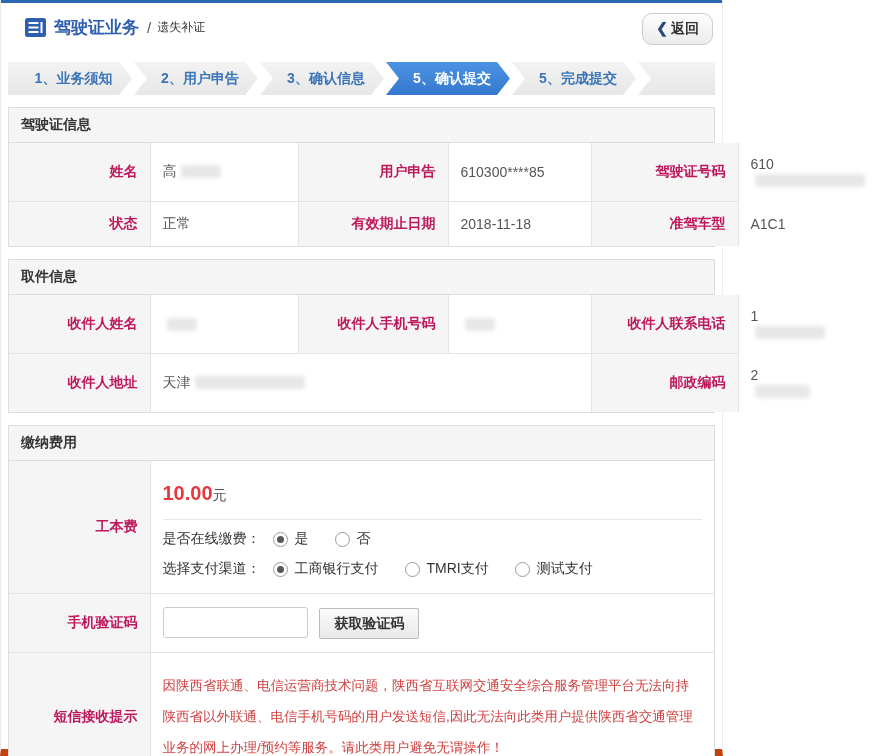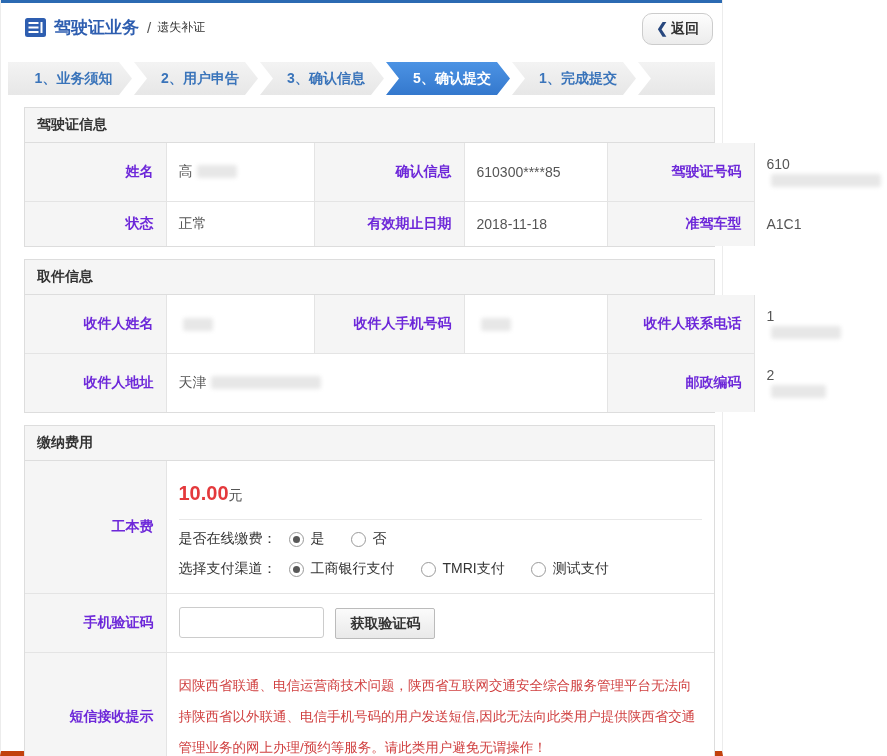--- a/index.html
+++ b/index.html
@@ -2,21 +2,21 @@
 <html><head>
 <meta charset="utf-8">
 <style>
   * { box-sizing: border-box; margin: 0; padding: 0; }
   html,body { background:#fff; }
   body {
     width:887px; height:756px; overflow:hidden;
     font-family:"Liberation Sans","DejaVu Sans",sans-serif;
     font-size:14px; color:#333;
   }
-  .page { width:723px; height:756px; border-left:1px solid #ececec; border-right:1px solid #ececec; border-bottom:5px solid #c2410c; }
+  .page { width:723px; height:756px; border-left:1px solid #ececec; border-right:1px solid #ececec; border-bottom:7px solid #c2410c; }
   .topbar { height:3px; background:#2b6ab2; }
 
   
   .hd { display:flex; align-items:center; padding:13px 8px 12px 24px; position:relative; }
   .list-icon { width:21px; height:19px; margin-right:8px; flex:none; }
   .hd-title { color:#2e5eb0; font-size:17px; font-weight:bold; }
   .hd-sep { color:#555; font-size:15px; margin:0 6px 0 8px; }
   .hd-sub { color:#333; font-size:12px; }
   .back-btn {
     position:absolute; right:9px; top:10px;
@@ -34,29 +34,29 @@
     background:linear-gradient(#f3f3f3,#e7e7e7);
     clip-path:polygon(0 0, calc(100% - 13px) 0, 100% 50%, calc(100% - 13px) 100%, 0 100%, 13px 50%);
     margin-right:2px; padding-left:8px; cursor:pointer;
   }
   .step.first { clip-path:polygon(0 0, calc(100% - 13px) 0, 100% 50%, calc(100% - 13px) 100%, 0 100%); padding-left:7px; }
   .step.active { background:linear-gradient(#4c93e4,#3478cd); color:#fff; }
   .step-fill { flex:1; background:linear-gradient(#f3f3f3,#e7e7e7);
     clip-path:polygon(0 0, 100% 0, 100% 100%, 0 100%, 13px 50%); }
 
   
-  .section { margin:12px 7px 0 23px; border:1px solid #ddd; }
+  .section { margin:12px 7px 0 7px; border:1px solid #ddd; }
   .sec-hd { background:#f5f5f5; border-bottom:1px solid #ddd; padding:8px 12px; font-weight:bold; color:#333; font-size:14px; }
   table.grid { width:100%; border-collapse:collapse; table-layout:fixed; }
   table.grid td { border:1px solid #e4e4e4; padding:13px 12px; font-size:14px; vertical-align:middle; }
   table.grid tr td:first-child { border-left:none; }
   table.grid tr td:last-child { border-right:none; }
   table.grid tr:first-child td { border-top:none; }
   table.grid tr:last-child td { border-bottom:none; }
-  td.lbl { background:#f5f5f5; text-align:right; font-weight:bold; color:#6d28d9; }
+  td.lbl { background:#f5f5f5; text-align:right; font-weight:bold; color:#be185d; }
   td.val { background:#fff; color:#555; text-align:left; }
   .redact { display:inline-block; height:13px; background:#e7e7e7; border-radius:3px;
     filter:blur(2px); vertical-align:-2px; margin-left:4px; }
   .w30{width:30px}.w40{width:40px}.w55{width:55px}.w70{width:70px}.w110{width:110px}
 
   
   .fee-amount { color:#e4393c; font-size:20px; font-weight:bold; }
   .fee-unit { color:#555; font-size:14px; }
   .fee-note { color:#e4393c; font-size:13px; margin-left:4px; }
   .fee-block { padding:2px 0 0 0; }
@@ -91,40 +91,40 @@
     <span class="hd-sep">/</span>
     <span class="hd-sub">遗失补证</span>
     <button class="back-btn"><span class="chev">❮</span><span>返回</span></button>
   </div>
 
   <div class="steps">
     <div class="step first"><span>1、业务须知</span></div>
     <div class="step"><span>2、用户申告</span></div>
     <div class="step"><span>3、确认信息</span></div>
     <div class="step active"><span>5、确认提交</span></div>
-    <div class="step"><span>1、完成提交</span></div>
+    <div class="step"><span>5、完成提交</span></div>
     <div class="step-fill"></div>
   </div>
 
   <div class="section">
     <div class="sec-hd">驾驶证信息</div>
     <table class="grid">
       <colgroup>
           <col style="width:141px">
           <col style="width:148px">
           <col style="width:150px">
           <col style="width:143px">
           <col style="width:147px">
           <col>
         </colgroup>
       <tbody>
           <tr>
         <td class="lbl">姓名</td>
         <td class="val"><span>高</span><span class="redact w40"></span></td>
-        <td class="lbl">确认信息</td>
+        <td class="lbl">用户申告</td>
         <td class="val">610300****85</td>
         <td class="lbl">驾驶证号码</td>
         <td class="val"><span>610</span><span class="redact w110"></span></td>
       </tr>
       <tr>
         <td class="lbl">状态</td>
         <td class="val">正常</td>
         <td class="lbl">有效期止日期</td>
         <td class="val">2018-11-18</td>
         <td class="lbl">准驾车型</td>

